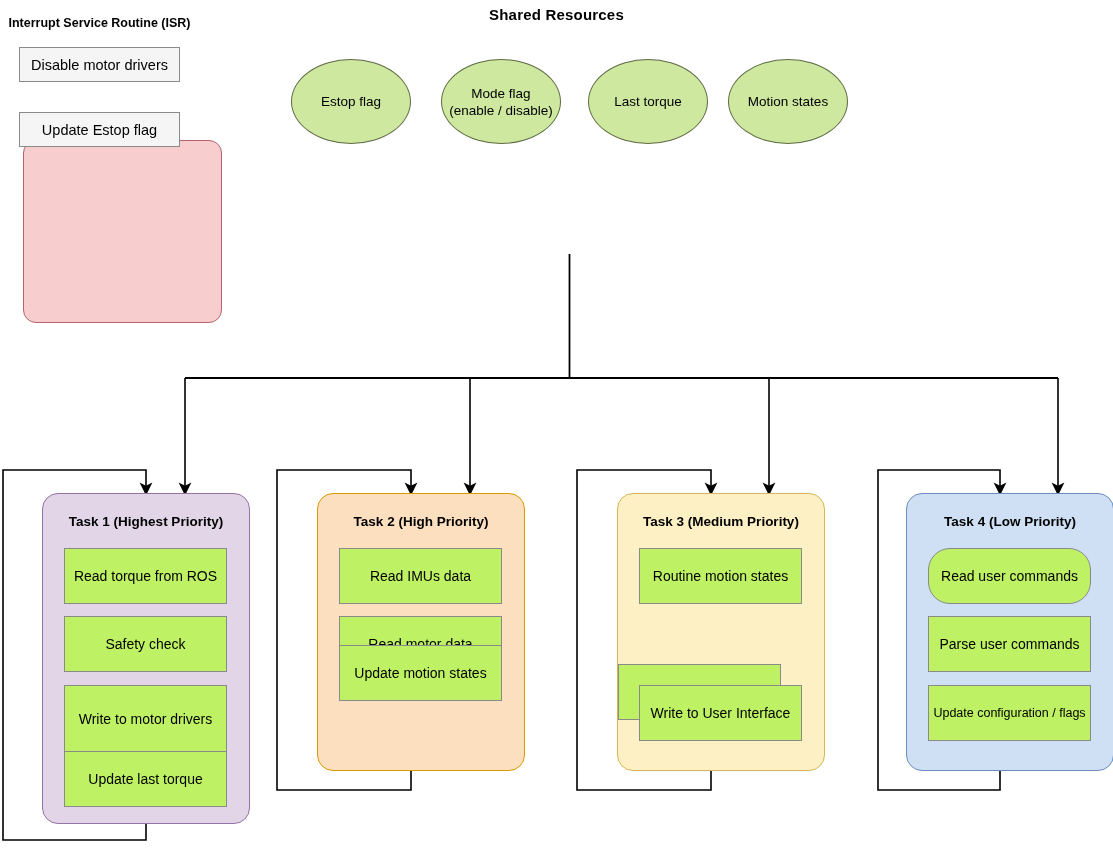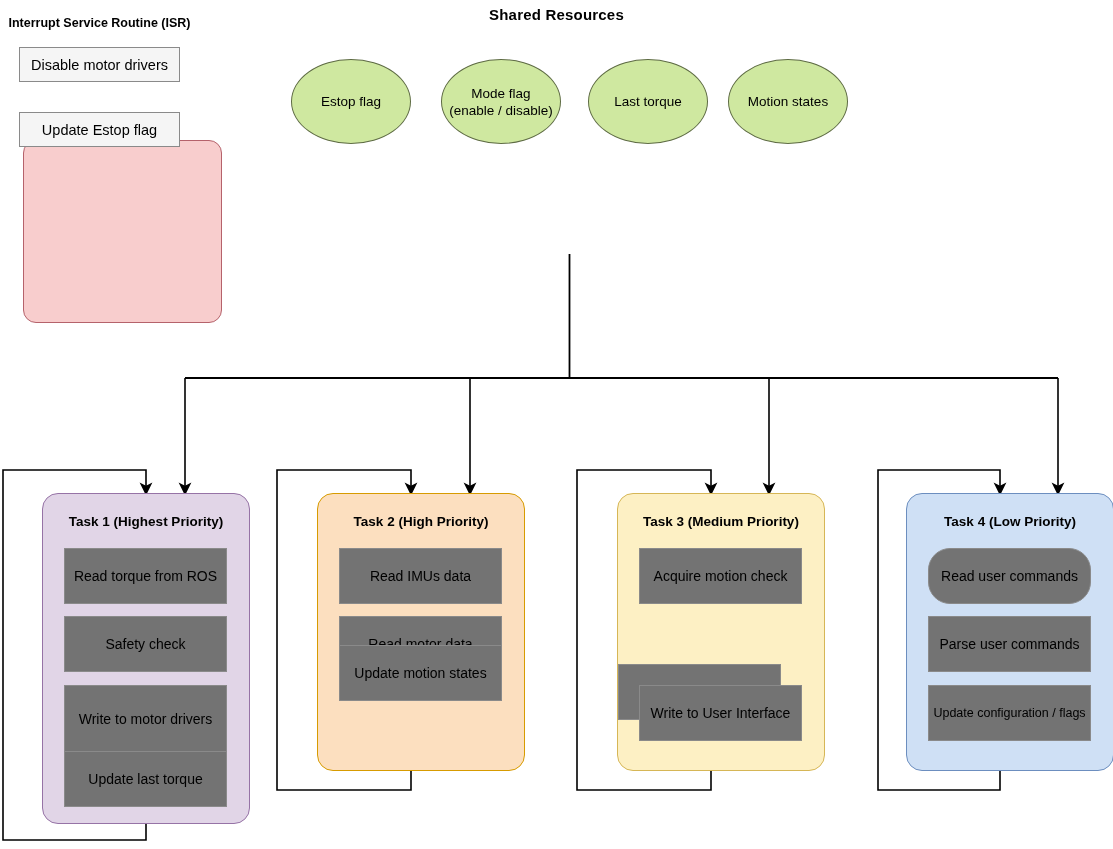--- a/index.html
+++ b/index.html
@@ -125,21 +125,21 @@
     position: absolute;
     left: 0;
     top: 20px;
     width: 100%;
     text-align: center;
     font-size: 13.5px;
     font-weight: bold;
   }
   .task-step {
     position: absolute;
-    background: #737373;
+    background: #bef264;
     border: 1.3px solid #8a8a8a;
     box-sizing: border-box;
     display: flex;
     align-items: center;
     justify-content: center;
     font-size: 14px;
     text-align: center;
     line-height: 17px;
   }
 
@@ -244,21 +244,21 @@
   <div class="task-group task2">
     <div class="task-title">Task 2 (High Priority)</div>
   </div>
   <div class="task-step t2s0" style="left:339px;width:163px;height:56px;">Read IMUs data</div>
   <div class="task-step t2s1" style="left:339px;width:163px;height:56px;">Read motor data</div>
   <div class="task-step t2s2" style="left:339px;width:163px;height:56px;">Update motion states</div>
 
   <div class="task-group task3">
     <div class="task-title">Task 3 (Medium Priority)</div>
   </div>
-  <div class="task-step t3s0" style="left:639px;width:163px;height:56px;">Acquire motion check</div>
+  <div class="task-step t3s0" style="left:639px;width:163px;height:56px;">Routine motion states</div>
   <div class="task-step t3s1" style="left:618px;width:163px;height:56px;margin-top:48px;">Write to ROS</div>
   <div class="task-step t3s2" style="left:639px;width:163px;height:56px;">Write to User Interface</div>
 
   <div class="task-group task4">
     <div class="task-title">Task 4 (Low Priority)</div>
   </div>
   <div class="task-step t4s0" style="left:928px;width:163px;height:56px;border-radius:22px;">Read user commands</div>
   <div class="task-step t4s1" style="left:928px;width:163px;height:56px;">Parse user commands</div>
   <div class="task-step t4s2" style="left:928px;width:163px;height:56px;">Update configuration / flags</div>
 

